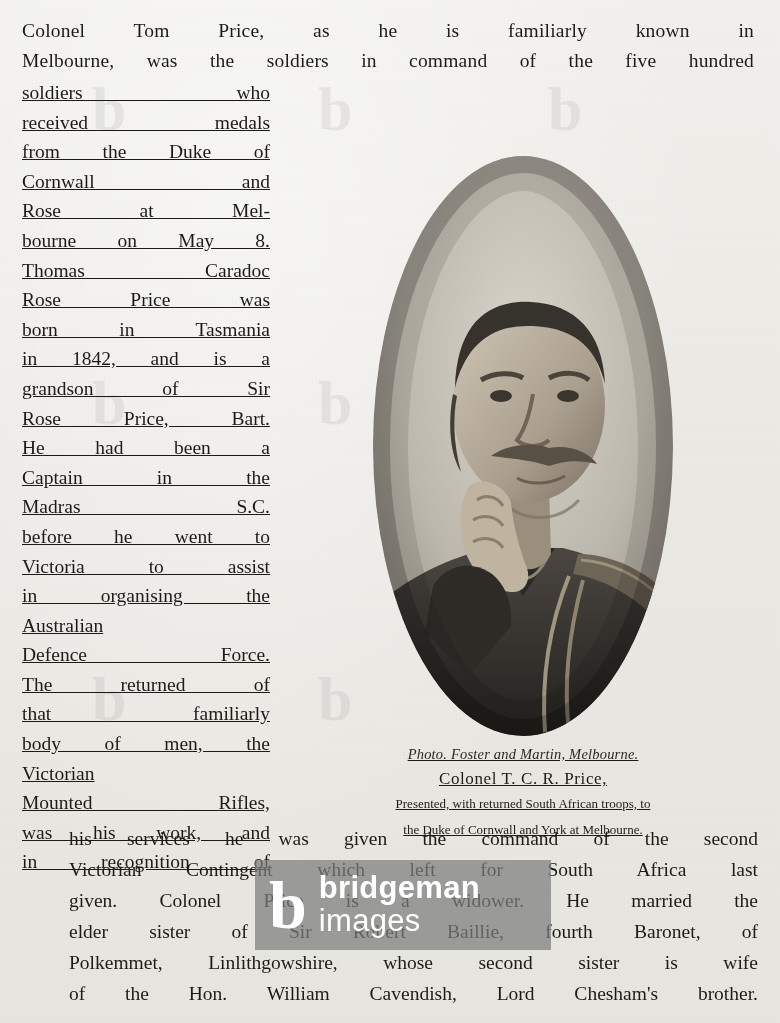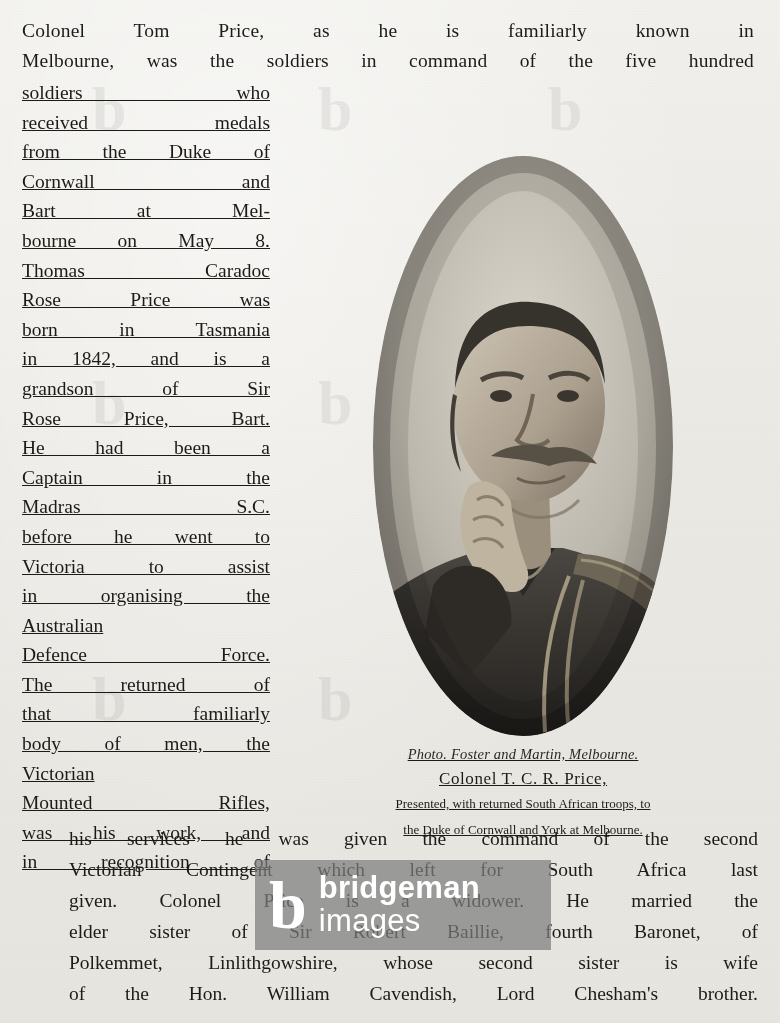--- a/index.html
+++ b/index.html
@@ -192,21 +192,21 @@
       <div class="lead-line">Melbourne, was the soldiers in command of the five hundred</div>
     </div>
 
     <div class="mid">
 
       <div class="col-left">
         <div class="l">soldiers who</div>
         <div class="l">received medals</div>
         <div class="l">from the Duke of</div>
         <div class="l">Cornwall and</div>
-        <div class="l">Bart at Mel-</div>
+        <div class="l">Rose at Mel-</div>
         <div class="l">bourne on May 8.</div>
         <div class="l">Thomas Caradoc</div>
         <div class="l">Rose Price was</div>
         <div class="l">born in Tasmania</div>
         <div class="l">in 1842, and is a</div>
         <div class="l">grandson of Sir</div>
         <div class="l">Rose Price, Bart.</div>
         <div class="l">He had been a</div>
         <div class="l">Captain in the</div>
         <div class="l">Madras S.C.</div>

